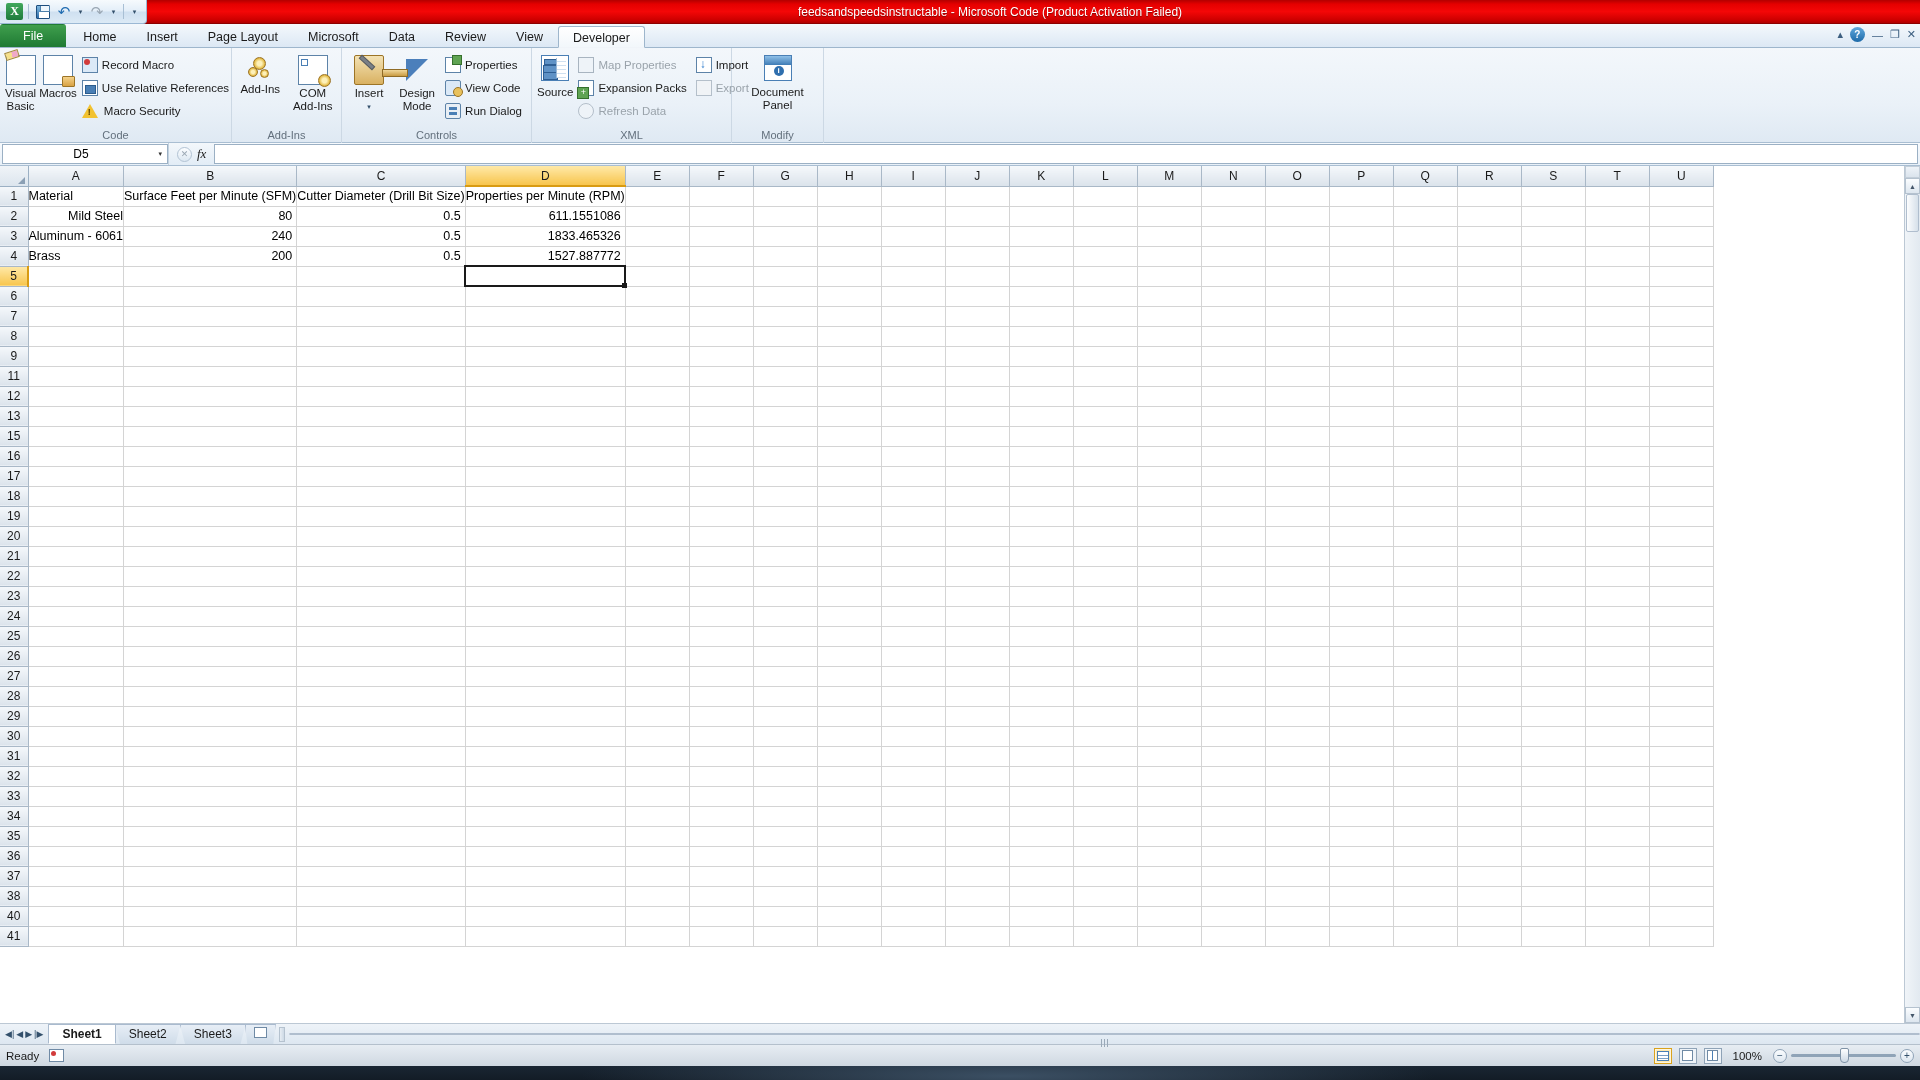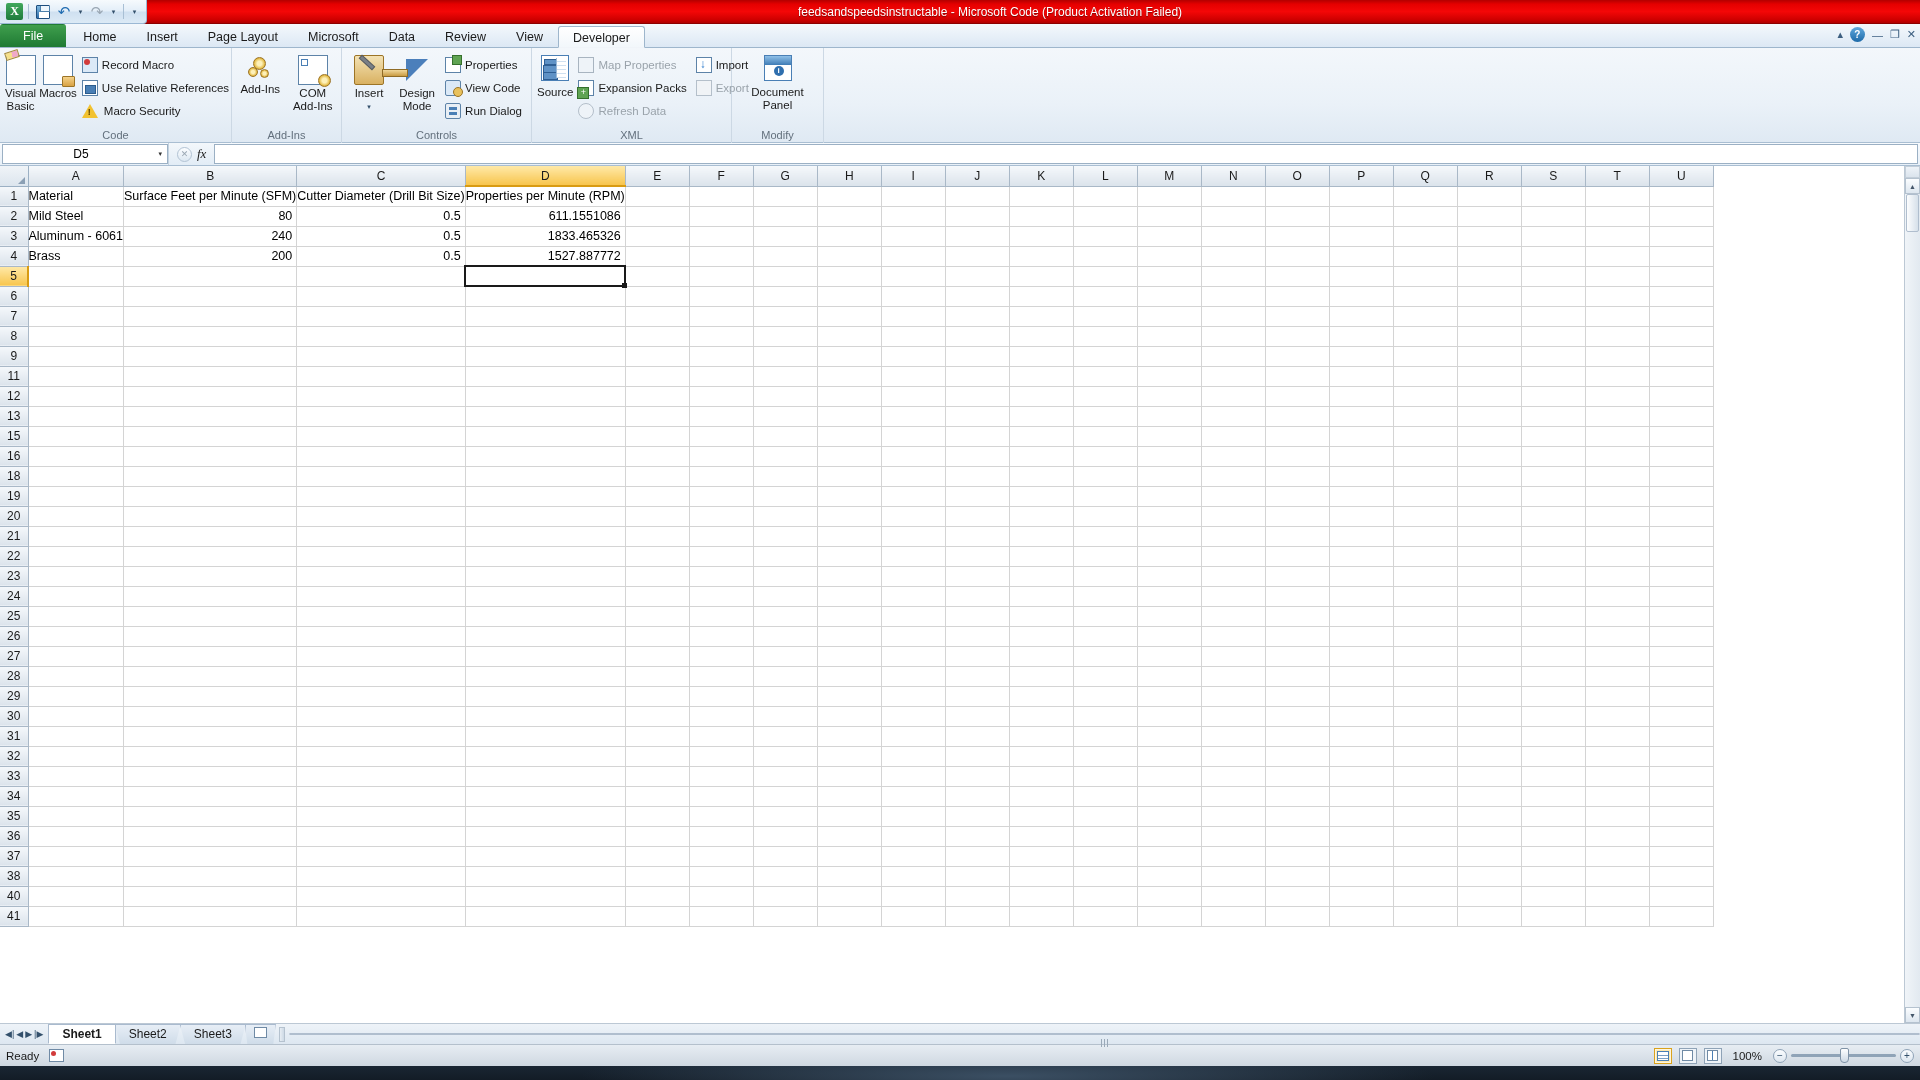--- a/index.html
+++ b/index.html
@@ -675,21 +675,21 @@
             <td class="cell" style="width: 64px;"></td>
             <td class="cell" style="width: 64px;"></td>
             <td class="cell" style="width: 64px;"></td>
             <td class="cell" style="width: 64px;"></td>
             <td class="cell" style="width: 64px;"></td>
             <td class="cell" style="width: 64px;"></td>
             <td class="cell" style="width: 64px;"></td>
           </tr>
           <tr>
             <td class="rowh">2</td>
-            <td class="cell" style="width: 73px;">Mild Steel</td>
+            <td class="cell" style="width: 73px; text-align: right;">Mild Steel</td>
             <td class="cell num" style="width: 103px;">80</td>
             <td class="cell num" style="width: 103px;">0.5</td>
             <td class="cell num" style="width: 103px;">611.1551086</td>
             <td class="cell" style="width: 64px;"></td>
             <td class="cell" style="width: 64px;"></td>
             <td class="cell" style="width: 64px;"></td>
             <td class="cell" style="width: 64px;"></td>
             <td class="cell" style="width: 64px;"></td>
             <td class="cell" style="width: 64px;"></td>
             <td class="cell" style="width: 64px;"></td>
@@ -963,20 +963,44 @@
             <td class="cell" style="width: 64px;"></td>
             <td class="cell" style="width: 64px;"></td>
             <td class="cell" style="width: 64px;"></td>
             <td class="cell" style="width: 64px;"></td>
             <td class="cell" style="width: 64px;"></td>
             <td class="cell" style="width: 64px;"></td>
             <td class="cell" style="width: 64px;"></td>
           </tr>
           <tr>
             <td class="rowh">16</td>
+            <td class="cell" style="width: 73px;"></td>
+            <td class="cell" style="width: 103px;"></td>
+            <td class="cell" style="width: 103px;"></td>
+            <td class="cell" style="width: 103px;"></td>
+            <td class="cell" style="width: 64px;"></td>
+            <td class="cell" style="width: 64px;"></td>
+            <td class="cell" style="width: 64px;"></td>
+            <td class="cell" style="width: 64px;"></td>
+            <td class="cell" style="width: 64px;"></td>
+            <td class="cell" style="width: 64px;"></td>
+            <td class="cell" style="width: 64px;"></td>
+            <td class="cell" style="width: 64px;"></td>
+            <td class="cell" style="width: 64px;"></td>
+            <td class="cell" style="width: 64px;"></td>
+            <td class="cell" style="width: 64px;"></td>
+            <td class="cell" style="width: 64px;"></td>
+            <td class="cell" style="width: 64px;"></td>
+            <td class="cell" style="width: 64px;"></td>
+            <td class="cell" style="width: 64px;"></td>
+            <td class="cell" style="width: 64px;"></td>
+            <td class="cell" style="width: 64px;"></td>
+          </tr>
+          <tr>
+            <td class="rowh">17</td>
             <td class="cell" style="width: 73px;"></td>
             <td class="cell" style="width: 103px;"></td>
             <td class="cell" style="width: 103px;"></td>
             <td class="cell" style="width: 103px;"></td>
             <td class="cell" style="width: 64px;"></td>
             <td class="cell" style="width: 64px;"></td>
             <td class="cell" style="width: 64px;"></td>
             <td class="cell" style="width: 64px;"></td>
             <td class="cell" style="width: 64px;"></td>
             <td class="cell" style="width: 64px;"></td>

